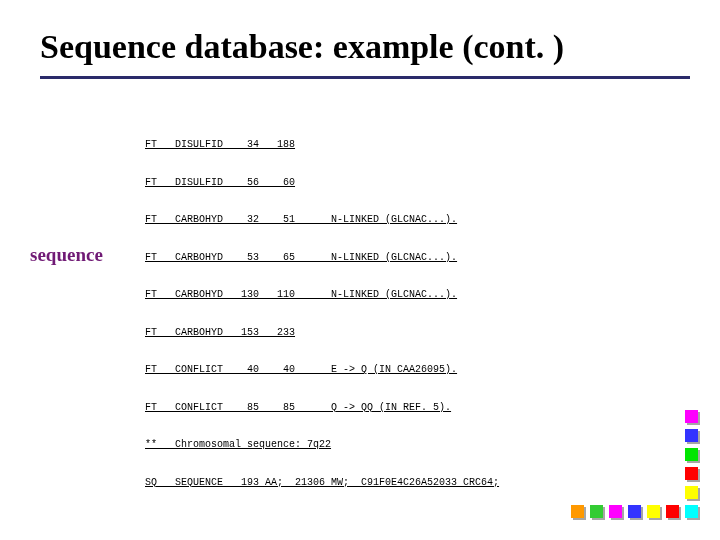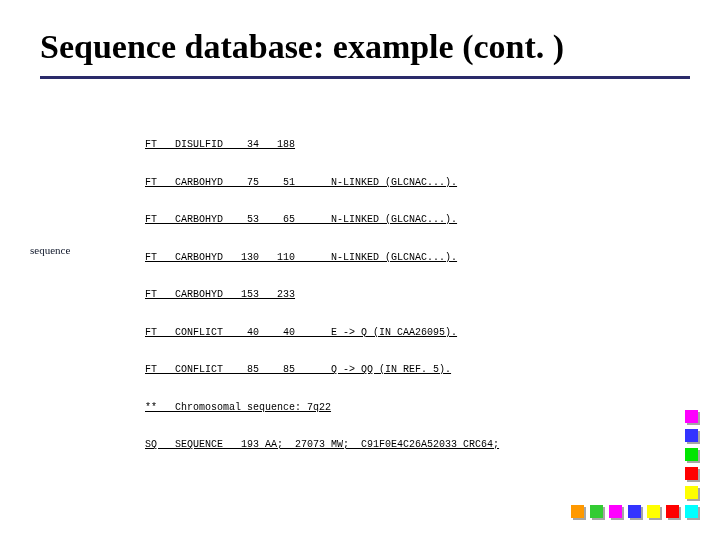--- a/index.html
+++ b/index.html
@@ -26,22 +26,23 @@
     display: flex;
     padding: 35px 20px 0 30px;
   }
   .label-col {
     width: 115px;
     flex: none;
     padding-top: 130px;
   }
   .label {
     font-family: "Times New Roman", Times, serif;
-    font-size: 11px;
-    color: #0f172a;
+    font-size: 19px;
+    color: #701a75;
+    font-weight: bold;
   }
   .mono-col {
     flex: 1;
     font-family: "Courier New", Courier, monospace;
     font-size: 10px;
     line-height: 1.25;
     color: #000;
     white-space: pre;
   }
   .mono-col .ft-line,
@@ -86,28 +87,29 @@
 
 <h1 class="title">Sequence database: example (cont. )</h1>
 <div class="underline"></div>
 
 <div class="content">
   <div class="label-col">
     <div class="label">sequence</div>
   </div>
   <div class="mono-col">
     <span class="ft-line">FT   DISULFID    34   188</span>
-    <span class="ft-line">FT   CARBOHYD    75    51      N-LINKED (GLCNAC...).</span>
+    <span class="ft-line">FT   DISULFID    56    60</span>
+    <span class="ft-line">FT   CARBOHYD    32    51      N-LINKED (GLCNAC...).</span>
     <span class="ft-line">FT   CARBOHYD    53    65      N-LINKED (GLCNAC...).</span>
     <span class="ft-line">FT   CARBOHYD   130   110      N-LINKED (GLCNAC...).</span>
     <span class="ft-line">FT   CARBOHYD   153   233</span>
     <span class="ft-line">FT   CONFLICT    40    40      E -&gt; Q (IN CAA26095).</span>
     <span class="ft-line">FT   CONFLICT    85    85      Q -&gt; QQ (IN REF. 5).</span>
     <span class="ft-line">**   Chromosomal sequence: 7q22</span>
-    <span class="ft-line">SQ   SEQUENCE   193 AA;  27073 MW;  C91F0E4C26A52033 CRC64;</span>
+    <span class="ft-line">SQ   SEQUENCE   193 AA;  21306 MW;  C91F0E4C26A52033 CRC64;</span>
     
     
     
     
     
   </div>
 </div>
 
 <div class="squares">
   <div class="sq-row" style="justify-content:flex-end">

